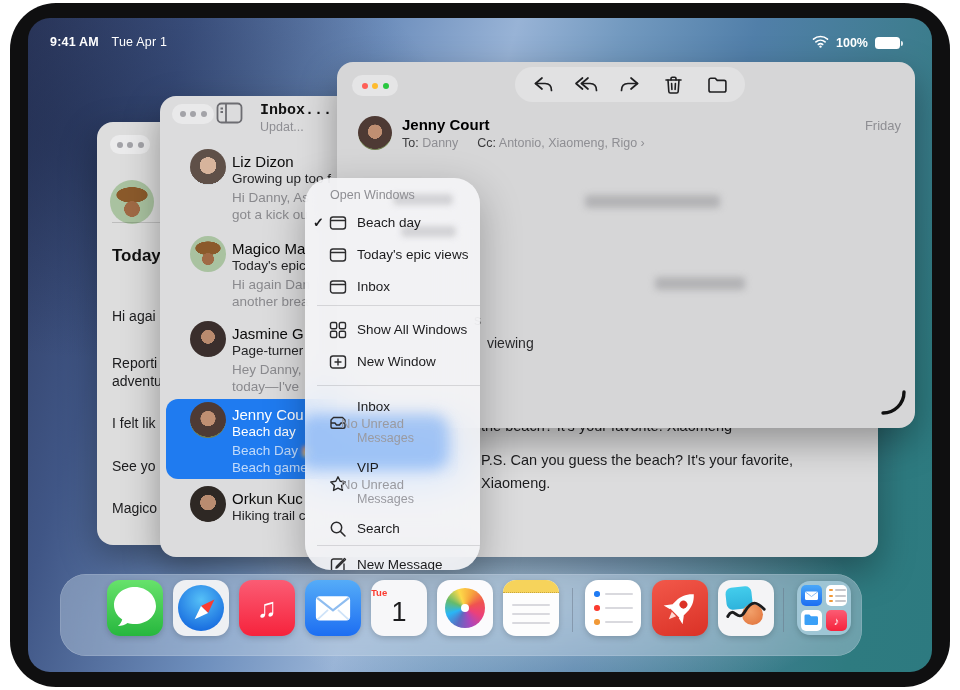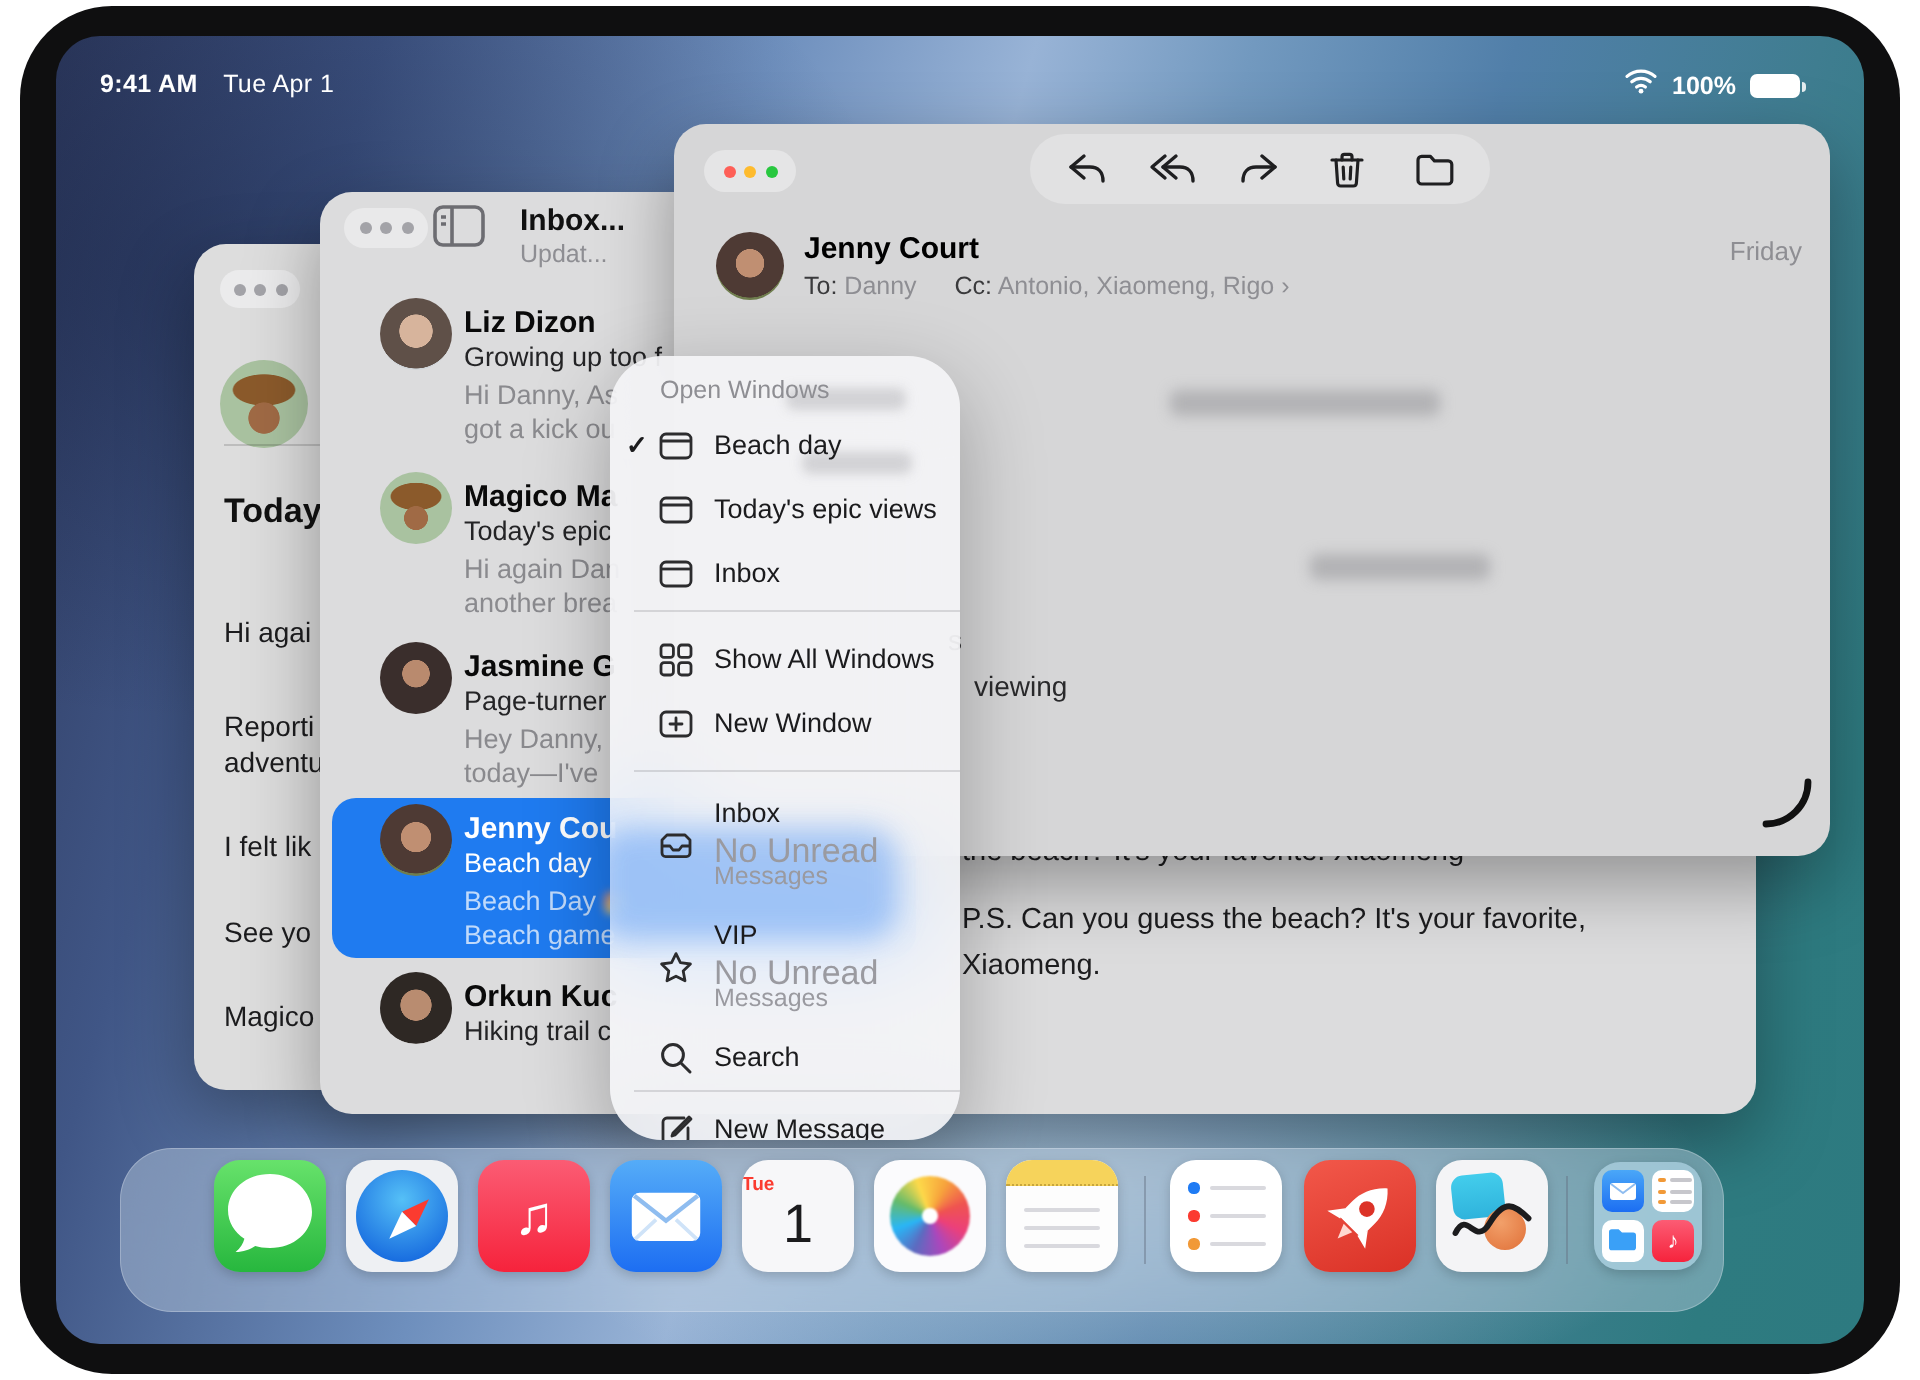--- a/index.html
+++ b/index.html
@@ -45,26 +45,26 @@
     background: radial-gradient(circle at 50% 66%, #a06a45 0 21%, rgba(0,0,0,0) 22%),
                 radial-gradient(ellipse 16px 8px at 50% 34%, #8b5a2b 0 95%, rgba(0,0,0,0) 100%),
                 #a9c2a0; }
   #win-today .t-divider { position: absolute; left: 15px; top: 100px; width: 130px; height: 1px; background: rgba(0,0,0,0.14); }
   #win-today .t-title { position: absolute; left: 15px; top: 124px; font-size: 17px; font-weight: 700; color: #111; white-space: nowrap; }
   .t-line { position: absolute; left: 15px; font-size: 14px; color: #1c1c1e; white-space: nowrap; }
 
   
   #win-inbox { left: 132px; top: 78px; width: 718px; height: 461px; background: #dcdcdd; z-index: 2; }
   #win-inbox .dots-pill { left: 12px; top: 8px; width: 42px; height: 20px; background: #e9e9ea; }
-  .inbox-title { position: absolute; left: 100px; top: 6px; font-size: 15px; font-weight: 700; color: #111; }
+  .inbox-title { position: absolute; left: 100px; top: 6px; font-size: 15px; font-weight: 700; color: #111; font-family: Liberation Mono, monospace; }
   .inbox-subtitle { position: absolute; left: 100px; top: 24px; font-size: 12.5px; color: #8e8e93; }
   .sidebar-btn { position: absolute; left: 56px; top: 6px; width: 30px; height: 24px; }
   .msg-row { position: absolute; left: 0; width: 310px; height: 80px; }
   .msg-row .av { position: absolute; left: 30px; top: -4px; width: 36px; height: 36px; border-radius: 50%; }
-  .msg-row .name { position: absolute; left: 72px; top: 0; font-size: 15px; font-weight: 700; color: #0a0a0a; white-space: nowrap; }
+  .msg-row .name { position: absolute; left: 72px; top: 0; font-size: 15px; font-weight: 400; color: #0a0a0a; white-space: nowrap; }
   .msg-row .subject { position: absolute; left: 72px; top: 18px; font-size: 13.5px; color: #242426; white-space: nowrap; }
   .msg-row .prev1 { position: absolute; left: 72px; top: 37px; font-size: 13.5px; color: #8a8a8e; white-space: nowrap; }
   .msg-row .prev2 { position: absolute; left: 72px; top: 54px; font-size: 13.5px; color: #8a8a8e; white-space: nowrap; }
   .av-liz { background: radial-gradient(circle at 50% 46%, #d7b49c 31%, #5f5048 32% 70%, #cfd4d8 71%); }
   .av-magico { background: radial-gradient(circle at 50% 64%, #a06a45 0 20%, rgba(0,0,0,0) 21%),
                radial-gradient(ellipse 13px 7px at 50% 34%, #8b5a2b 0 95%, rgba(0,0,0,0) 100%), #a9c2a0; }
   .av-jasmine { background: radial-gradient(circle at 50% 44%, #b98a6e 25%, #3a2e2c 26% 74%, #57684f 75%); }
   .av-jenny { background: radial-gradient(circle at 50% 46%, #c08f72 28%, #4e3a34 29% 68%, #6f7d4e 69%); }
   .av-orkun { background: radial-gradient(circle at 50% 46%, #b98c70 29%, #2e2824 30% 72%, #8a8580 73%); }
   .sel-row-bg { position: absolute; left: 6px; top: 303px; width: 292px; height: 80px; border-radius: 12px; background: #1f7bf0; }
@@ -100,21 +100,21 @@
     background: rgba(72,144,244,0.42); filter: blur(7px); }
   .menu-blob { position: absolute; background: rgba(140,140,146,0.32); border-radius: 4px; filter: blur(3px); }
   .menu-header { position: absolute; left: 25px; top: 10px; font-size: 12.5px; color: #8e8e93; }
   .menu-row { position: absolute; left: 0; width: 100%; height: 32px; }
   .menu-row .check { position: absolute; left: 8px; top: 8px; width: 14px; font-size: 13px; font-weight: 700; color: #1c1c1e; }
   .menu-row .mi { position: absolute; left: 24px; top: 7px; width: 18px; height: 18px; }
   .menu-row .lbl { position: absolute; left: 52px; top: 8px; font-size: 13.5px; color: #1b1b1d; white-space: nowrap; }
   .menu-row2 { position: absolute; left: 0; width: 100%; height: 54px; }
   .menu-row2 .mi { position: absolute; left: 24px; top: 15px; width: 18px; height: 18px; }
   .menu-row2 .lbl { position: absolute; left: 52px; top: 0; font-size: 13.5px; color: #1b1b1d; }
-  .menu-row2 .sub1 { position: absolute; left: 52px; top: 17px; font-size: 17px; color: #9a9aa0; }
+  .menu-row2 .sub1 { position: absolute; left: 36px; top: 17px; font-size: 13px; color: #9a9aa0; }
   .menu-row2 .sub2 { position: absolute; left: 52px; top: 32px; font-size: 12.5px; color: #9a9aa0; }
   .menu-sep { position: absolute; left: 12px; right: 0; height: 1px; background: rgba(60,60,67,0.16); }
 
   
   #dock { position: absolute; left: 32px; top: 556px; width: 802px; height: 82px; border-radius: 26px; z-index: 6;
     background: rgba(196,211,228,0.42); backdrop-filter: blur(18px); box-shadow: inset 0 0 0 0.5px rgba(255,255,255,0.25); }
   .dock-icon { position: absolute; top: 6px; width: 56px; height: 56px; border-radius: 13px; overflow: hidden;
     box-shadow: 0 2px 6px rgba(0,0,0,0.18); }
   .dock-div { position: absolute; top: 14px; width: 1px; height: 44px; background: rgba(100,110,130,0.45); }
   #di-messages { left: 47px; background: linear-gradient(180deg, #67e26b, #27b73e); }

